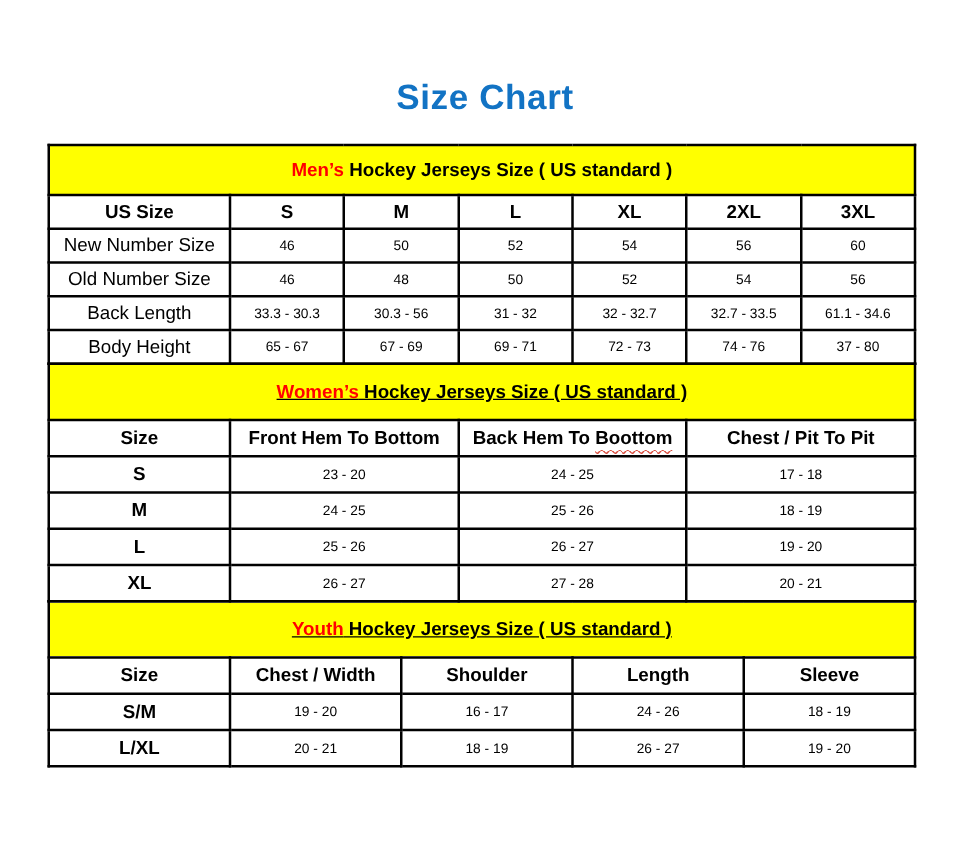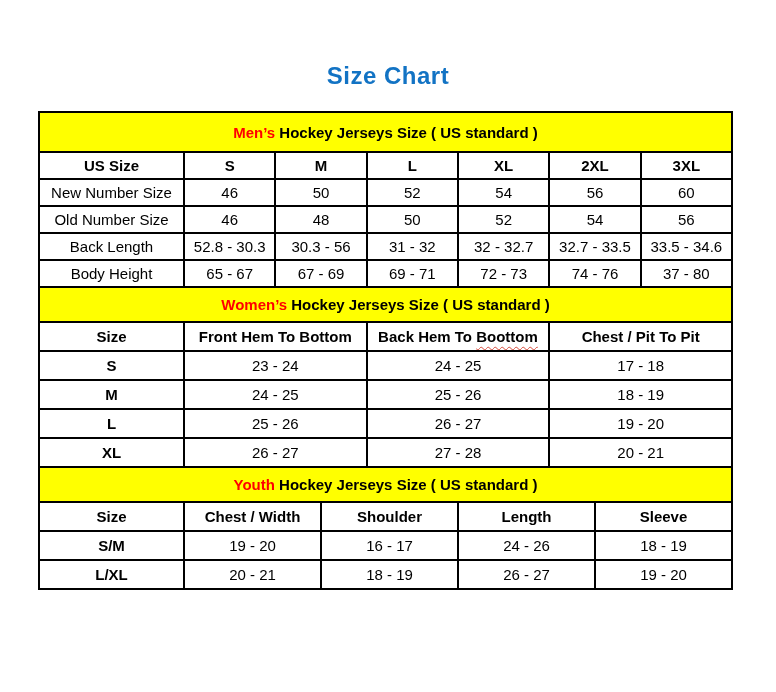--- a/index.html
+++ b/index.html
@@ -7,21 +7,21 @@
   body {
     width: 776px; height: 692px;
     font-family: "Liberation Sans", sans-serif;
     color: #000;
     overflow: hidden;
   }
   .page { width: 776px; height: 692px; position: relative; }
   .title {
     padding-top: 62px;
     text-align: center;
-    font-size: 24px;
+    font-size: 28px;
     font-weight: bold;
     color: #1273C4;
     letter-spacing: 0.5px;
   }
   .tables { margin: 21px 0 0 38px; width: 695px; }
   table.size-table {
     border-collapse: collapse;
     table-layout: fixed;
     width: 695px;
     margin-top: -2px;
@@ -34,24 +34,24 @@
     padding: 0 2px;
     overflow: hidden;
     white-space: nowrap;
   }
   th.band {
     background: #FFFF00;
     font-size: 16px;
     font-weight: bold;
   }
   .mens th.band { height: 40px; }
-  .womens th.band, .youth th.band { height: 35px; }
+  .womens th.band, .youth th.band { height: 45px; text-decoration: underline; }
   .hl { color: #FF0000; }
   .size-table th { font-size: 15px; font-weight: bold; }
-  .size-table td { font-size: 15px; font-weight: normal; }
+  .size-table td { font-size: 11px; font-weight: normal; }
   .mens tr.data-row, .mens tr.cols-row { height: 27px; }
   .womens tr.data-row, .womens tr.cols-row { height: 29px; }
   .youth tr.data-row, .youth tr.cols-row { height: 29px; }
   .mens th.row-label { font-weight: normal; }
   .squiggle {
     text-decoration: underline;
     text-decoration-style: wavy;
     text-decoration-color: #D84B3C;
     text-decoration-thickness: 1px;
     text-underline-offset: 4px;
@@ -102,26 +102,26 @@
             <th class="row-label">Old Number Size</th>
             <td>46</td>
             <td>48</td>
             <td>50</td>
             <td>52</td>
             <td>54</td>
             <td>56</td>
           </tr>
           <tr class="data-row">
             <th class="row-label">Back Length</th>
-            <td>52.8 - 30.3</td>
+            <td>33.3 - 30.3</td>
             <td>30.3 - 56</td>
             <td>31 - 32</td>
             <td>32 - 32.7</td>
             <td>32.7 - 33.5</td>
-            <td>33.5 - 34.6</td>
+            <td>61.1 - 34.6</td>
           </tr>
           <tr class="data-row">
             <th class="row-label">Body Height</th>
             <td>65 - 67</td>
             <td>67 - 69</td>
             <td>69 - 71</td>
             <td>72 - 73</td>
             <td>74 - 76</td>
             <td>37 - 80</td>
           </tr>
@@ -140,21 +140,21 @@
           <th class="band" colspan="4"><span class="hl">Women’s</span><span> Hockey Jerseys Size ( US standard )</span></th>
         </tr>
       <tr class="cols-row">
             <th>Size</th>
             <th>Front Hem To Bottom</th>
             <th>Back Hem To <span class="squiggle">Boottom</span></th>
             <th>Chest / Pit To Pit</th>
           </tr>
           <tr class="data-row">
             <th class="row-label">S</th>
-            <td>23 - 24</td>
+            <td>23 - 20</td>
             <td>24 - 25</td>
             <td>17 - 18</td>
           </tr>
           <tr class="data-row">
             <th class="row-label">M</th>
             <td>24 - 25</td>
             <td>25 - 26</td>
             <td>18 - 19</td>
           </tr>
           <tr class="data-row">

